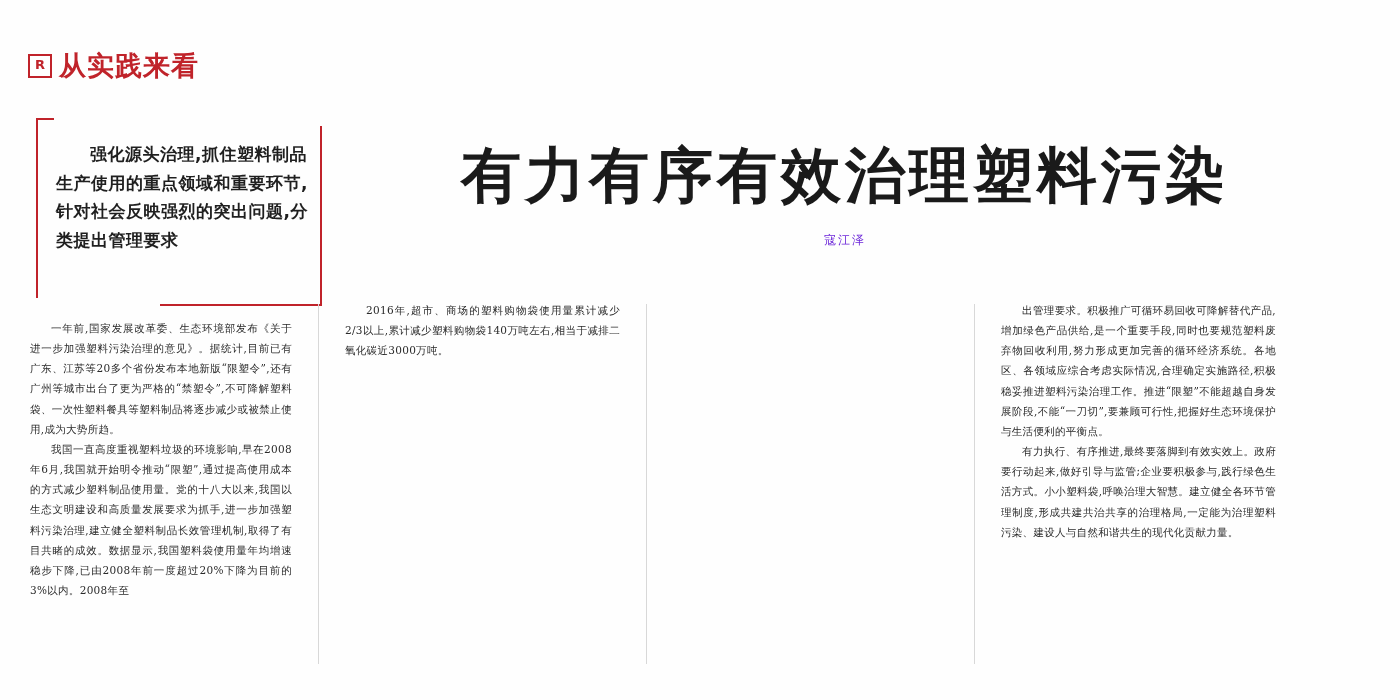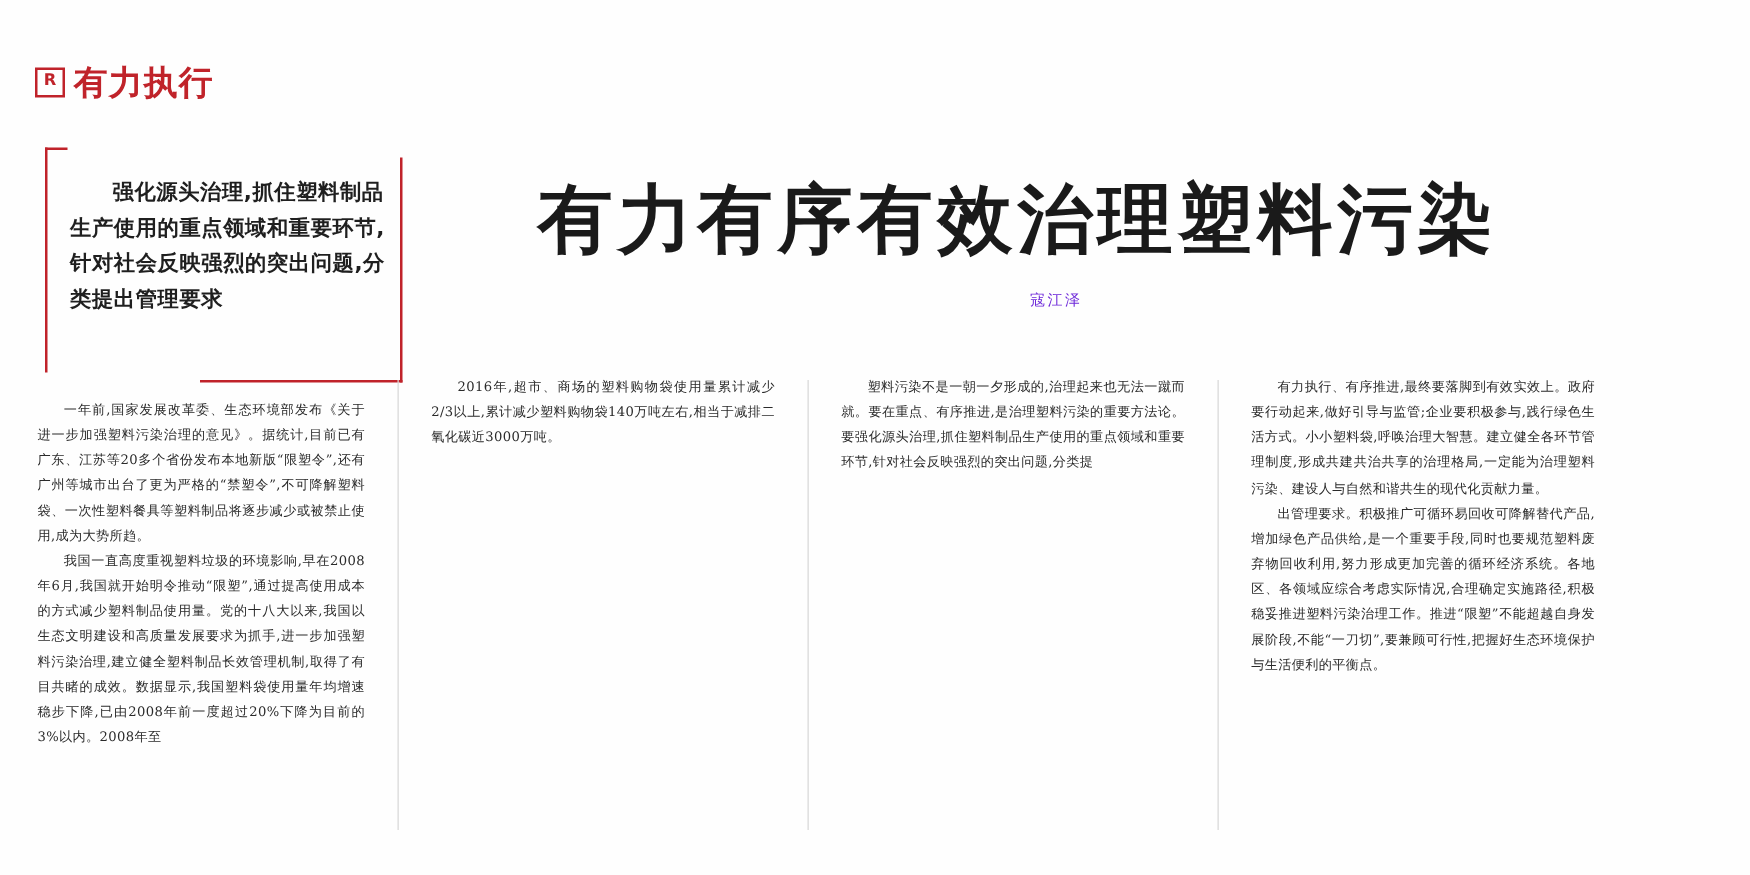--- a/index.html
+++ b/index.html
@@ -48,20 +48,21 @@
     letter-spacing: 1px;
     font-family: "DejaVu Sans", "Liberation Sans", sans-serif;
   }
 
   
   .headline {
     position: absolute;
     left: 430px;
     top: 136px;
     width: 830px;
+    text-align: center;
     font-size: 60px;
     font-weight: bold;
     letter-spacing: 4px;
     color: #1a1a1a;
     font-family: "DejaVu Sans", "Liberation Sans", sans-serif;
   }
   .byline {
     position: absolute;
     left: 430px;
     top: 232px;
@@ -145,21 +146,21 @@
     margin-top: 18px;
   }
 </style>
 </head>
 <body>
 
 <div class="page">
 
   <div class="masthead">
     <div class="masthead-mark">R</div>
-    <div class="masthead-title">有力执行</div>
+    <div class="masthead-title">从实践来看</div>
   </div>
 
   <div class="headline">有力有序有效治理塑料污染</div>
   <div class="byline">寇江泽</div>
 
   <div class="pullquote-wrap">
     <div class="pq-frame-tl"></div>
     <div class="pq-frame-br"></div>
     <div class="pullquote">强化源头治理,抓住塑料制品生产使用的重点领域和重要环节,针对社会反映强烈的突出问题,分类提出管理要求</div>
   </div>
@@ -173,24 +174,23 @@
 
     <div class="col-divider"></div>
 
     <div class="column">
       <p>2016年,超市、商场的塑料购物袋使用量累计减少2/3以上,累计减少塑料购物袋140万吨左右,相当于减排二氧化碳近3000万吨。</p>
     </div>
 
     <div class="col-divider"></div>
 
     <div class="column">
-      <p>塑料污染不是一朝一夕形成的,治理起来也无法一蹴而就。要在重点、有序推进,是治理塑料污染的重要方法论。要强化源头治理,抓住塑料制品生产使用的重点领域和重要环节,针对社会反映强烈的突出问题,分类提</p>
     </div>
 
     <div class="col-divider"></div>
 
     <div class="column">
+      <p>出管理要求。积极推广可循环易回收可降解替代产品,增加绿色产品供给,是一个重要手段,同时也要规范塑料废弃物回收利用,努力形成更加完善的循环经济系统。各地区、各领域应综合考虑实际情况,合理确定实施路径,积极稳妥推进塑料污染治理工作。推进“限塑”不能超越自身发展阶段,不能“一刀切”,要兼顾可行性,把握好生态环境保护与生活便利的平衡点。</p>
       <p>有力执行、有序推进,最终要落脚到有效实效上。政府要行动起来,做好引导与监管;企业要积极参与,践行绿色生活方式。小小塑料袋,呼唤治理大智慧。建立健全各环节管理制度,形成共建共治共享的治理格局,一定能为治理塑料污染、建设人与自然和谐共生的现代化贡献力量。</p>
-      <p>出管理要求。积极推广可循环易回收可降解替代产品,增加绿色产品供给,是一个重要手段,同时也要规范塑料废弃物回收利用,努力形成更加完善的循环经济系统。各地区、各领域应综合考虑实际情况,合理确定实施路径,积极稳妥推进塑料污染治理工作。推进“限塑”不能超越自身发展阶段,不能“一刀切”,要兼顾可行性,把握好生态环境保护与生活便利的平衡点。</p>
     </div>
 
   </div>
 </div>
 
 </body></html>

